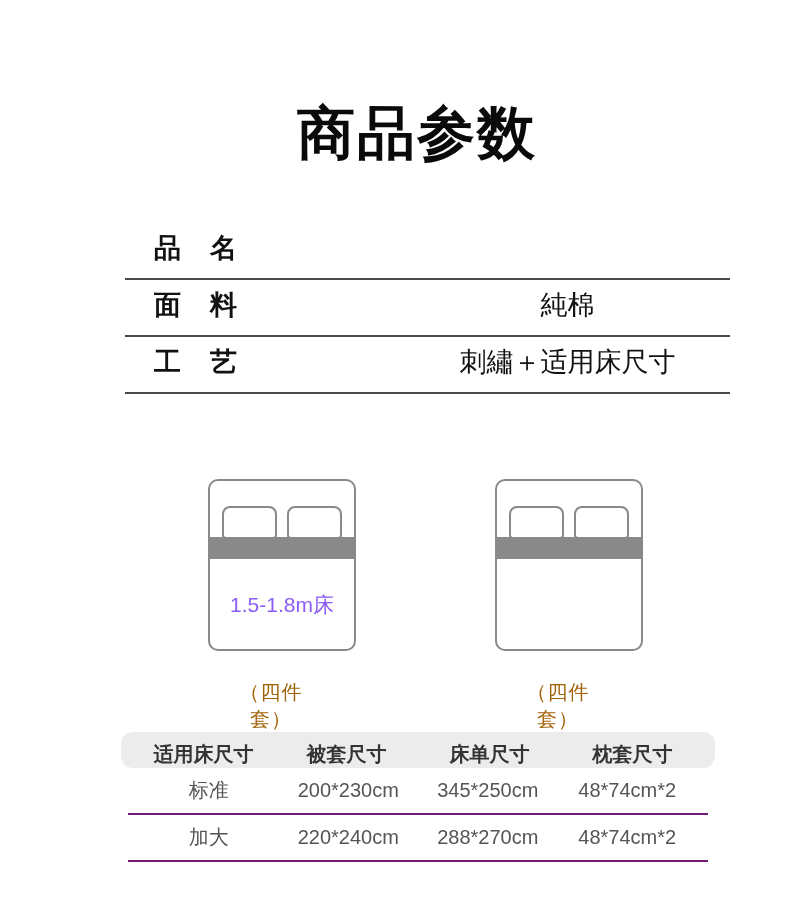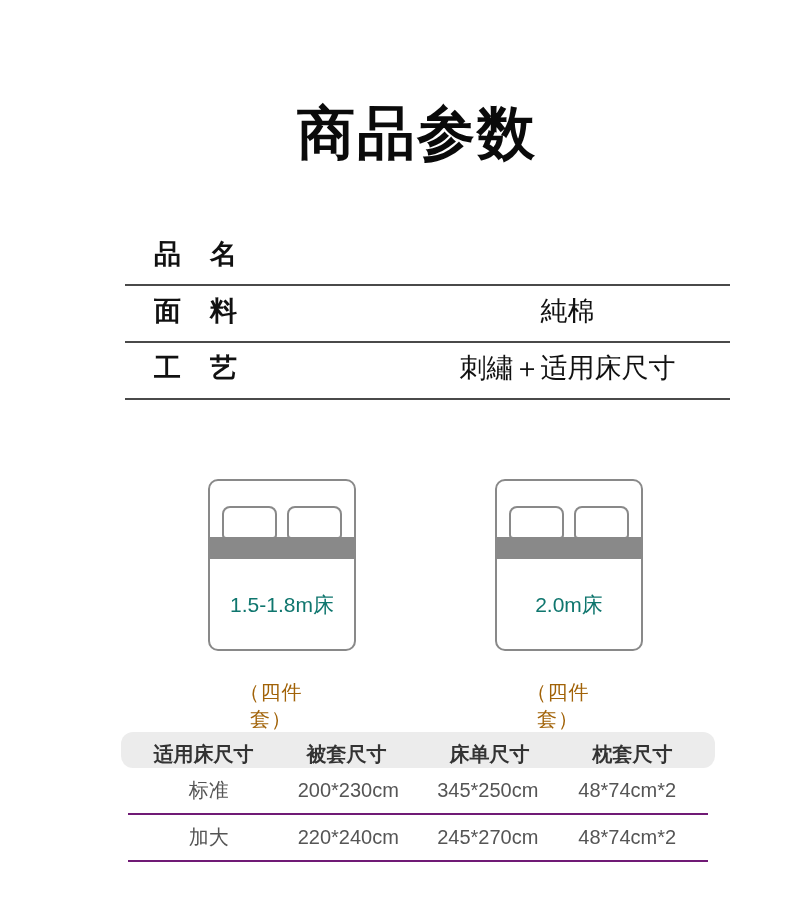--- a/index.html
+++ b/index.html
@@ -25,21 +25,21 @@
     font-weight: 900;
     font-size: 58px;
     letter-spacing: 2px;
     color: #0a0a0a;
   }
 
   
   .spec-table {
     position: absolute;
     left: 92px;
-    top: 196px;
+    top: 190px;
     width: 627px;
   }
   .spec-row {
     display: flex;
     align-items: center;
     height: 57px;
     padding-top: 5px;
     border-bottom: 2px solid #4a4a4a;
   }
   .spec-label {
@@ -95,21 +95,21 @@
   .pillow.p-left  { left: 12px; }
   .pillow.p-right { right: 12px; }
 
   .bed-size-label {
     position: absolute;
     left: 0;
     top: 99px;
     width: 100%;
     text-align: center;
     font-size: 21px;
-    color: #0f766e;
+    color: #8b5cf6;
   }
   .bed-caption {
     margin-top: 17px;
     text-align: center;
     font-size: 20px;
     color: #a16207;
     letter-spacing: 1px;
   }
 
   
@@ -178,21 +178,20 @@
       <div class="bed-size-label">1.5-1.8m床</div>
     </div>
     <div class="bed-caption">（四件套）</div>
   </div>
 
   <div class="bed-figure right">
     <div class="bed-outline">
       <div class="pillow p-left"></div>
       <div class="pillow p-right"></div>
       <div class="bed-divider"></div>
-      <div class="bed-size-label">2.0m床</div>
     </div>
     <div class="bed-caption">（四件套）</div>
   </div>
 
   <div class="size-table">
     <div class="size-header">
       <div class="cell">适用床尺寸</div>
       <div class="cell">被套尺寸</div>
       <div class="cell">床单尺寸</div>
       <div class="cell">枕套尺寸</div>
@@ -200,19 +199,19 @@
     <div class="size-body">
       <div class="size-row">
         <div class="cell">标准</div>
         <div class="cell">200*230cm</div>
         <div class="cell">345*250cm</div>
         <div class="cell">48*74cm*2</div>
       </div>
       <div class="size-row">
         <div class="cell">加大</div>
         <div class="cell">220*240cm</div>
-        <div class="cell">245*270cm</div>
+        <div class="cell">288*270cm</div>
         <div class="cell">48*74cm*2</div>
       </div>
     </div>
   </div>
 
 </div>
 
 </body></html>

